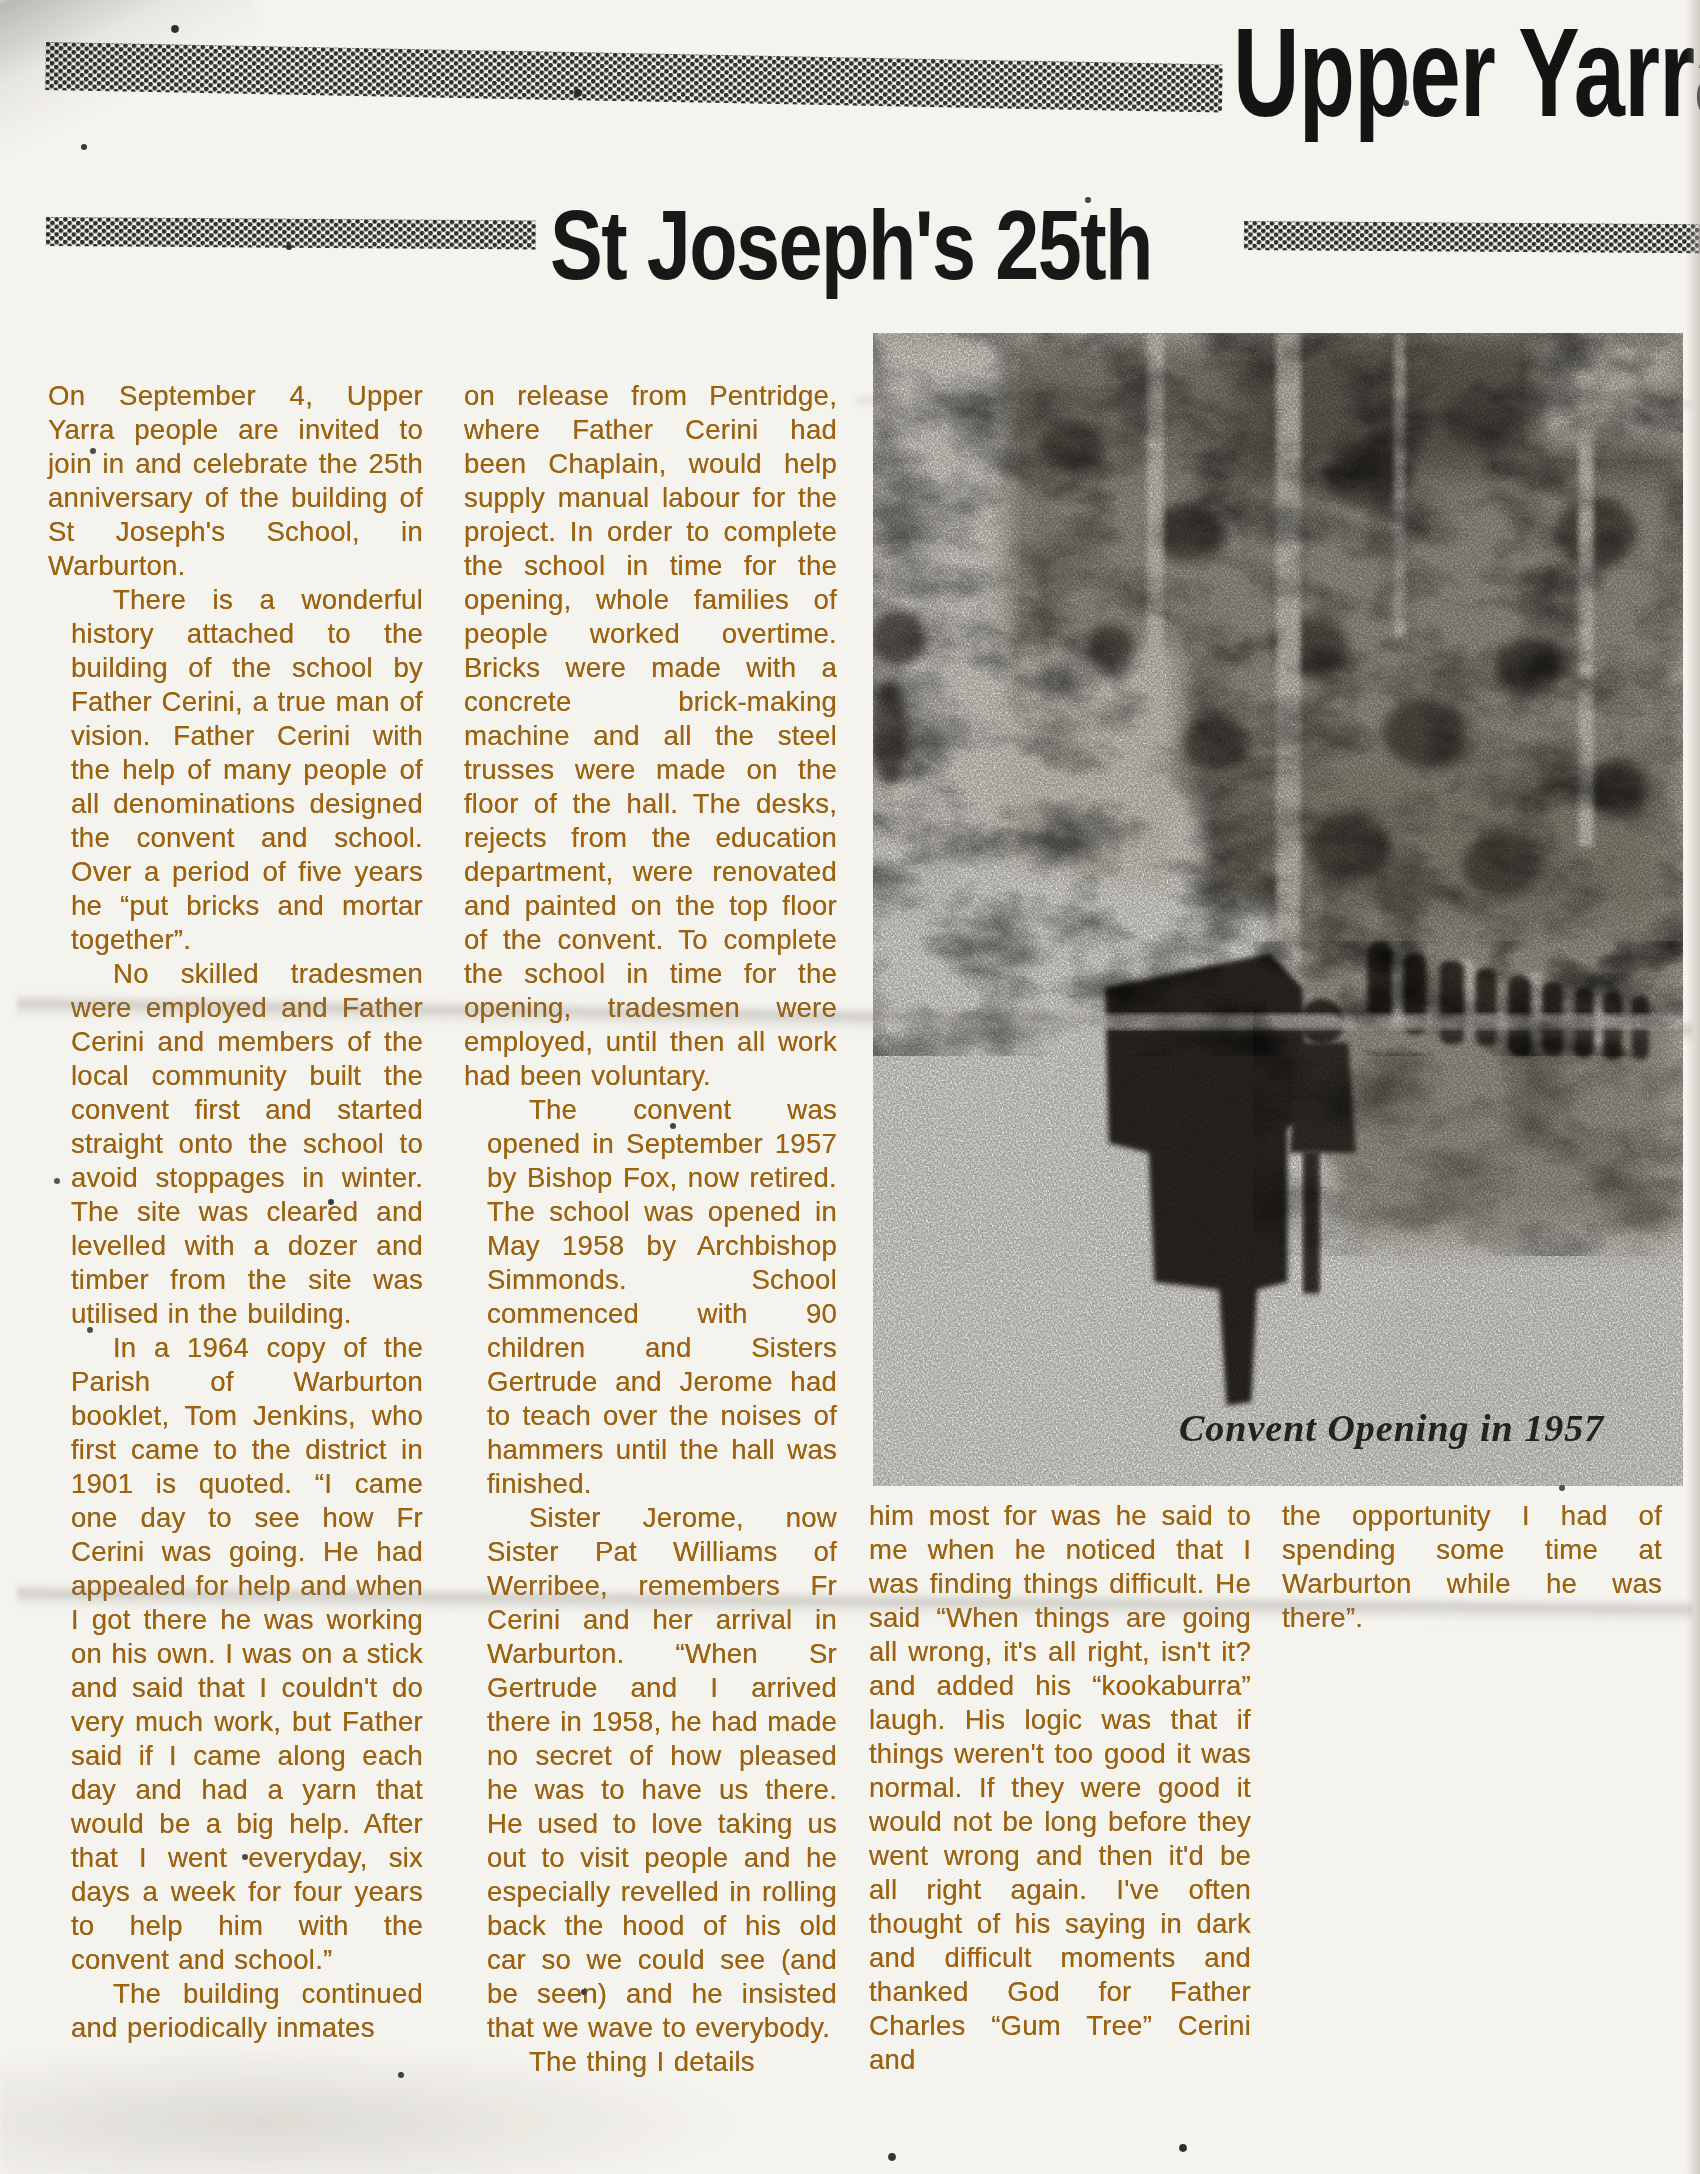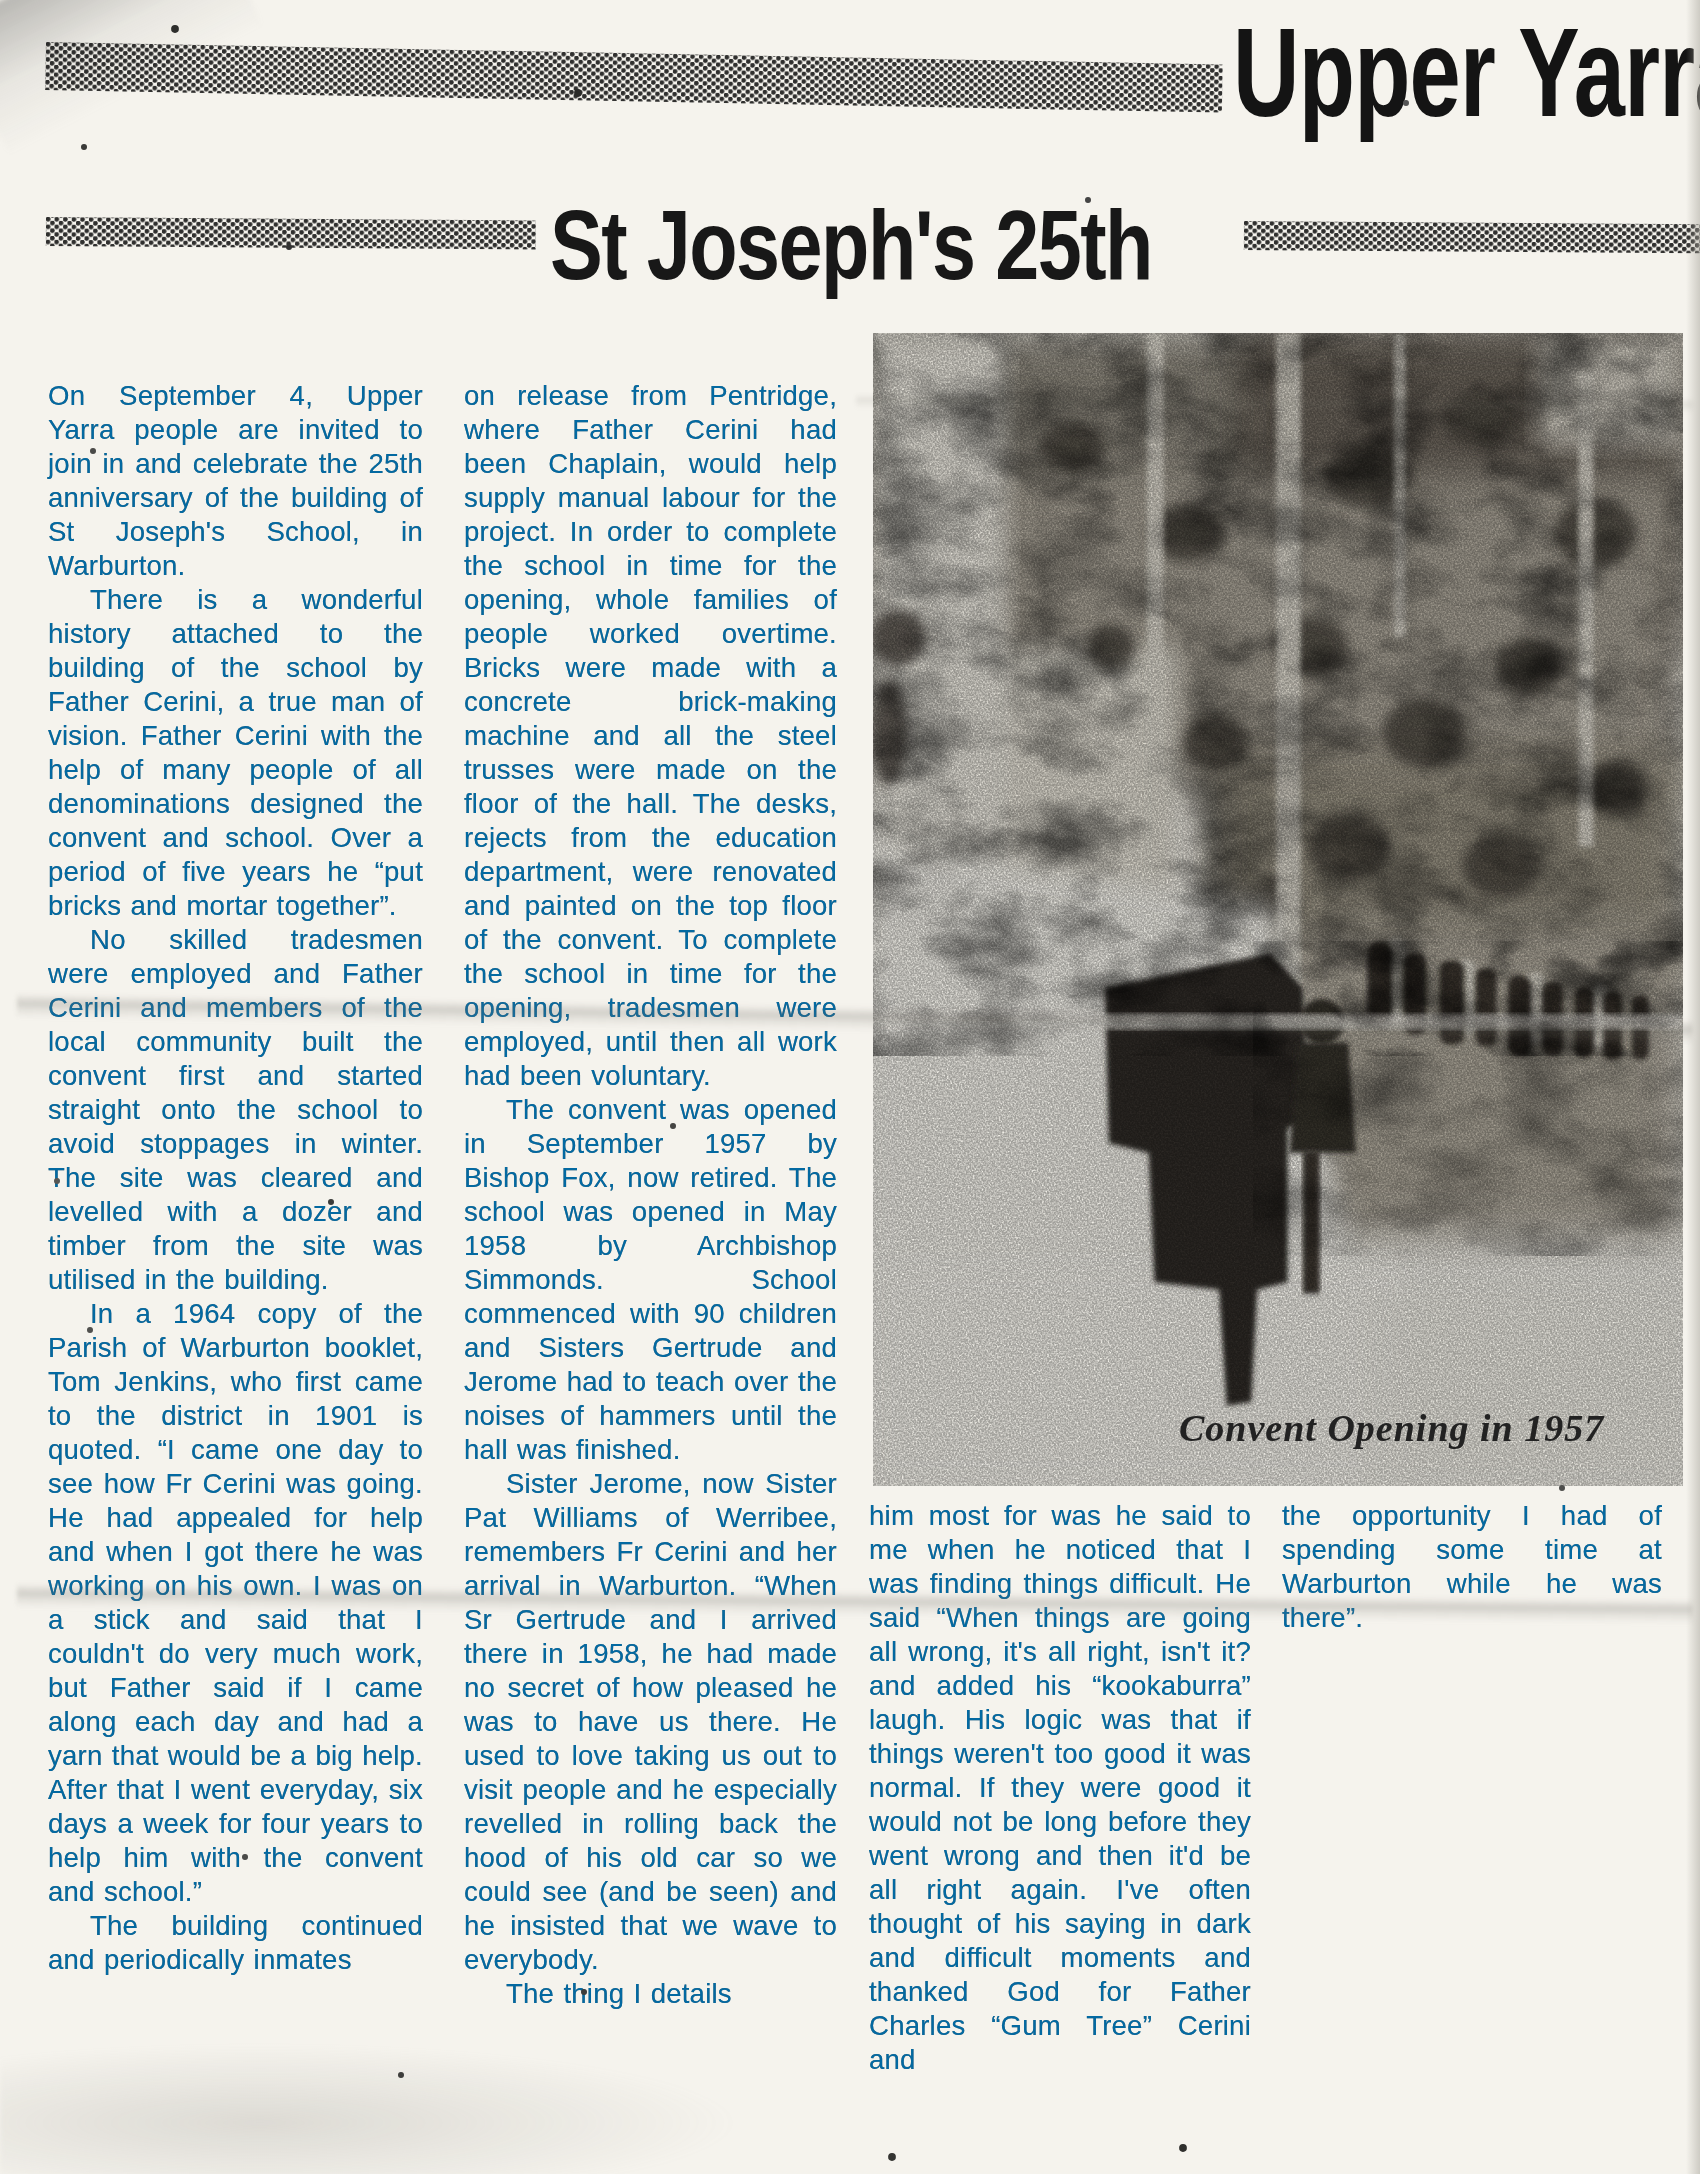--- a/index.html
+++ b/index.html
@@ -61,31 +61,31 @@
     transform:scaleX(.73);transform-origin:left top;white-space:nowrap;
   }
   .headline{
     position:absolute;left:550px;top:188px;margin:0;
     font-size:99px;font-weight:700;letter-spacing:-1.9px;color:#181818;
     transform:scaleX(.80);transform-origin:left top;white-space:nowrap;
   }
 
   
   .col{
-    position:absolute;color:#0369a1;
+    position:absolute;color:#a16207;
     font-size:27.6px;line-height:34px;text-align:justify;
     letter-spacing:0.2px;word-spacing:1.4px;
     text-shadow:0 0 0.6px rgba(20,20,20,.5);
   }
   .col1{left:48px;top:379px;width:375px;}
   .col2{left:464px;top:379px;width:373px;}
   .col3{left:869px;top:1499px;width:382px;}
   .col4{left:1282px;top:1499px;width:380px;}
   .para{margin:0;}
-  .para.indent{text-indent:42px;}
+  .para.indent{text-indent:42px;margin-left:23px;}
   .col4 .para + .para{margin-top:16px;}
 
   
   .photo{
     position:absolute;left:873px;top:333px;width:810px;height:1153px;margin:0;
     overflow:hidden;
     font-weight:bold;
   }
   .photo svg{display:block;}
   .caption{

